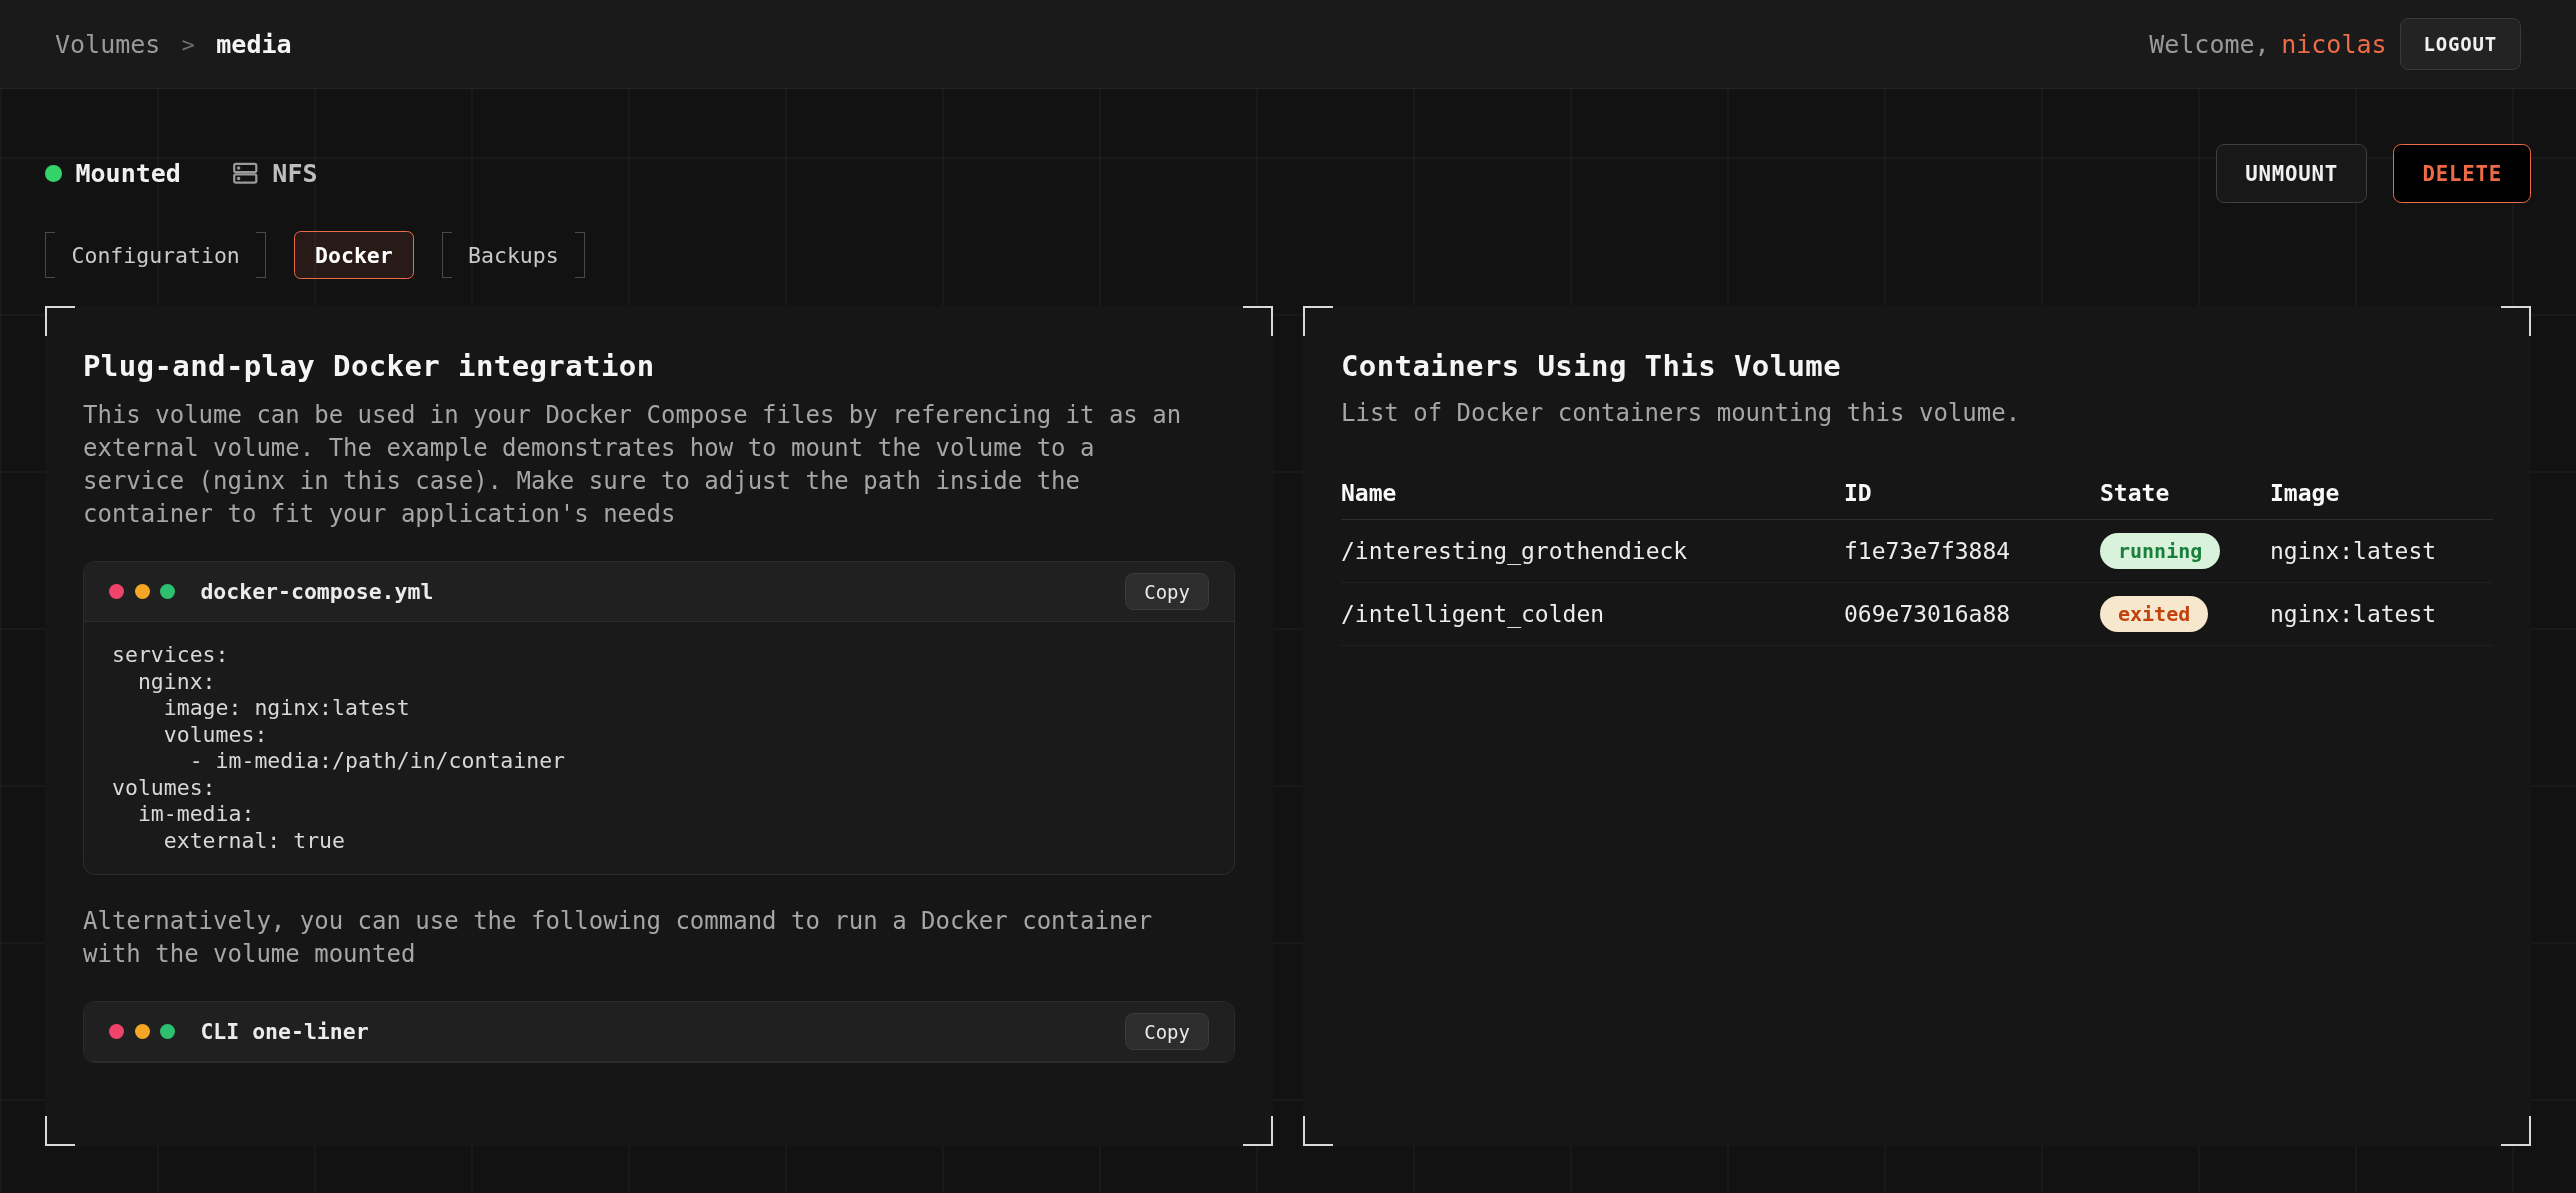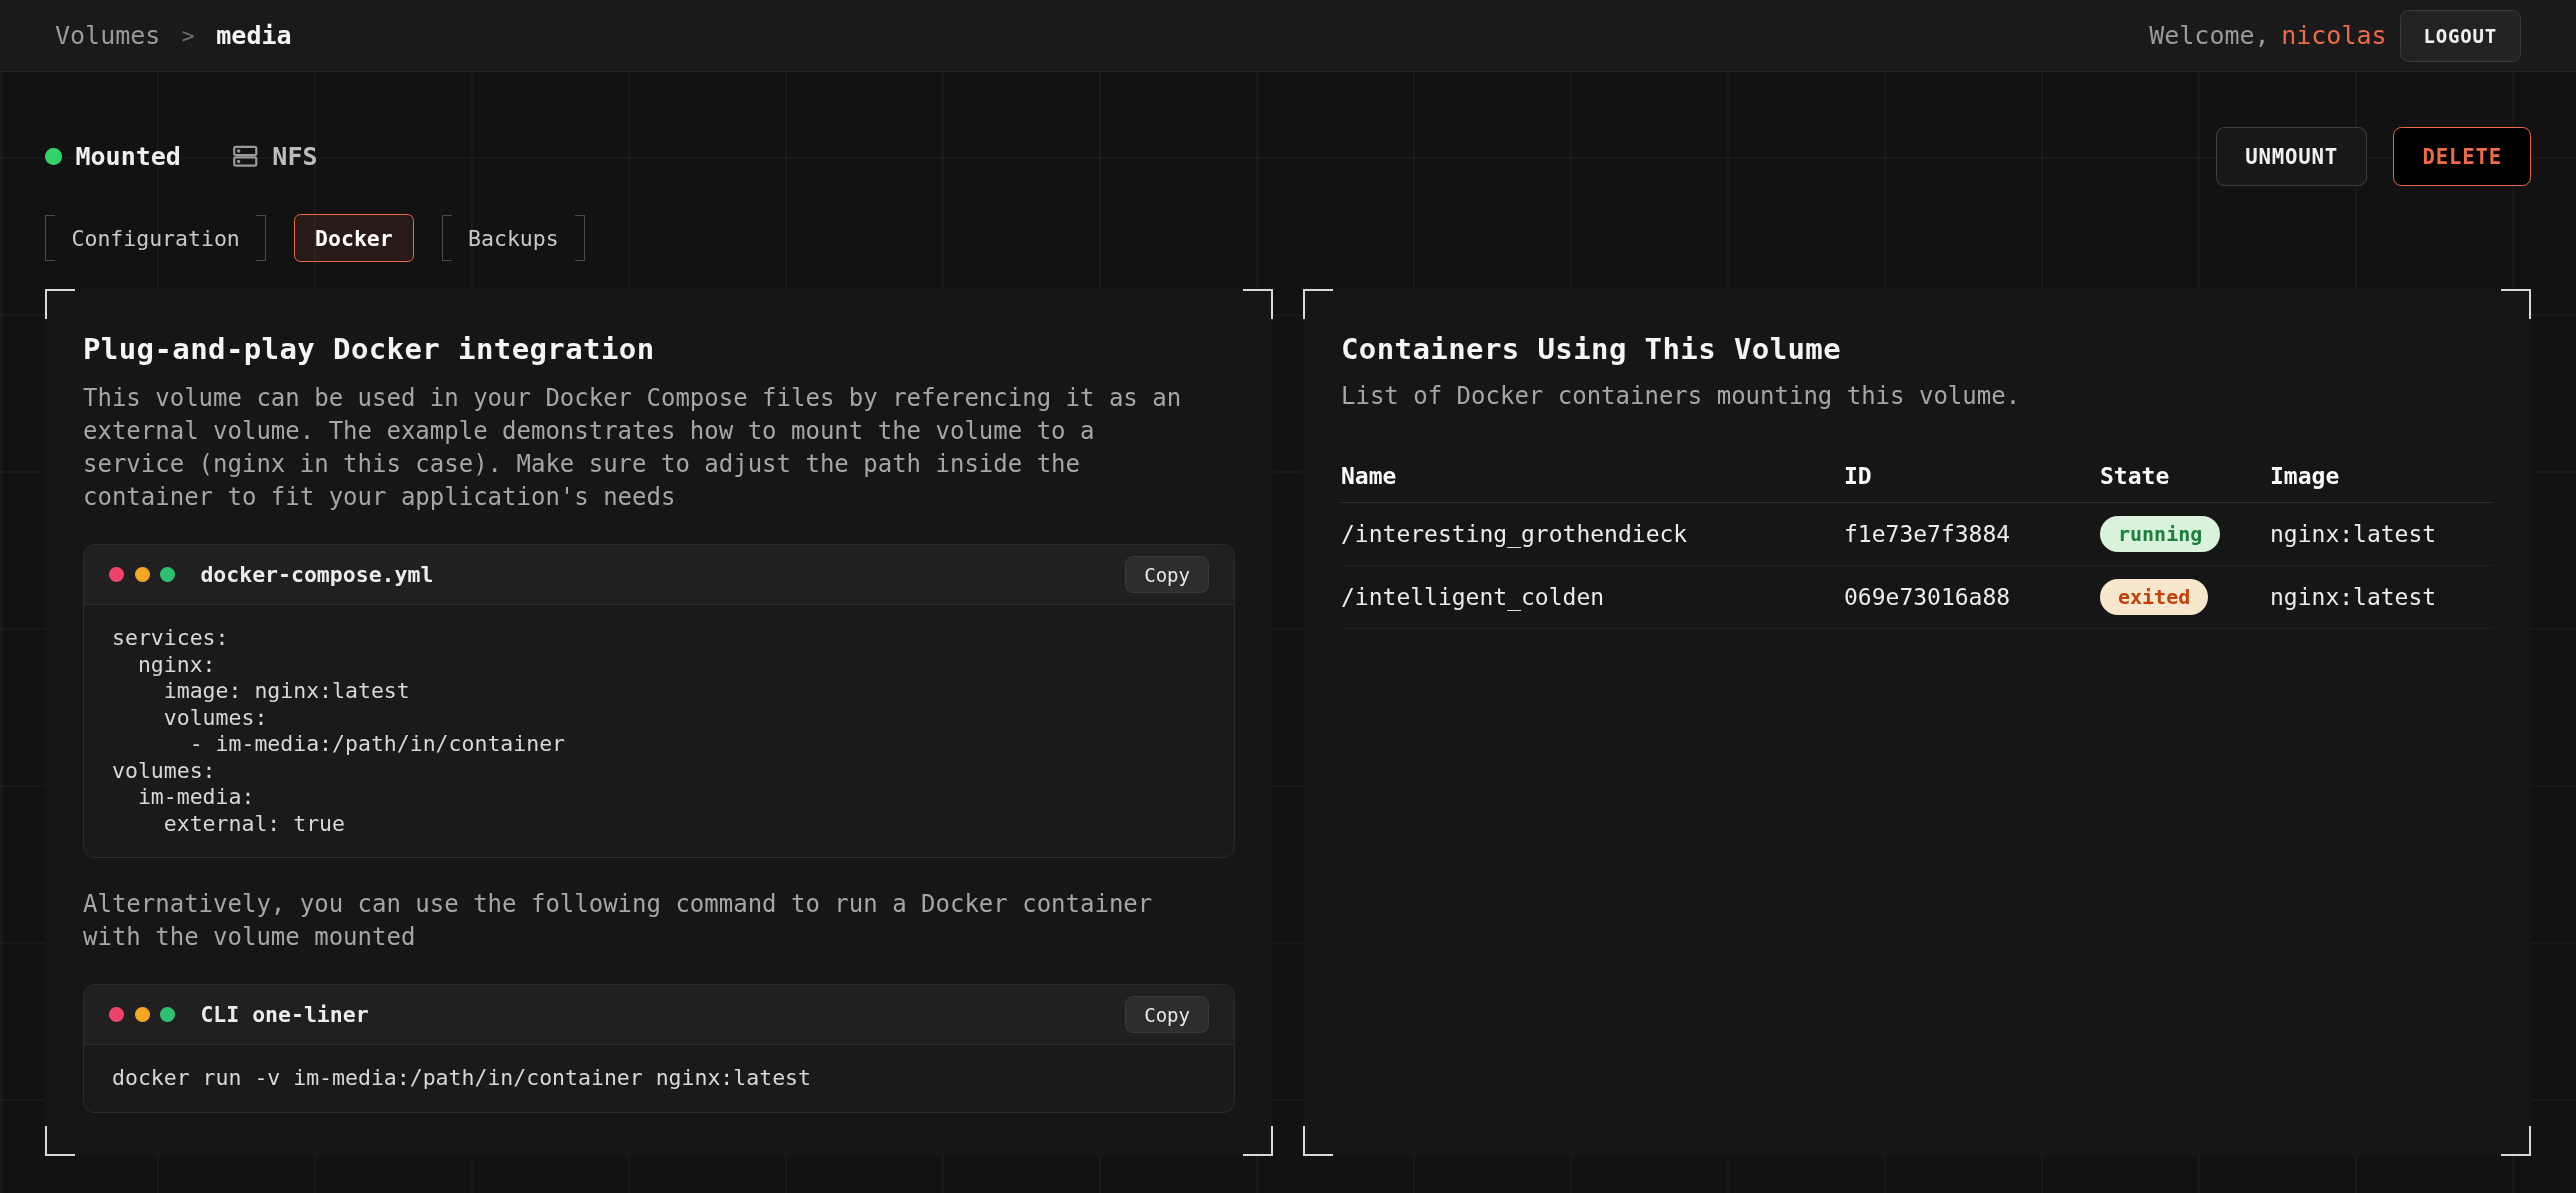--- a/index.html
+++ b/index.html
@@ -8,21 +8,21 @@
     font-family:"DejaVu Sans Mono","Liberation Mono",monospace;
     background-color:#121212;
     background-image:
       linear-gradient(rgba(255,255,255,0.030) 1.7px, transparent 1.7px),
       linear-gradient(90deg, rgba(255,255,255,0.030) 1.7px, transparent 1.7px);
     background-size:157px 157px;
     color:#e7e7e7;
   }
 
   
-  .header{height:72px;display:flex;align-items:center;justify-content:space-between;
+  .header{height:89px;display:flex;align-items:center;justify-content:space-between;
     padding:0 55px;background:#1a1a1a;border-bottom:1.7px solid #242424;}
   .breadcrumb{display:flex;align-items:center;gap:21.5px;font-size:25px;}
   .crumb-parent{color:#9a9a9a;cursor:pointer;}
   .crumb-sep{color:#6f6f6f;font-size:21.5px;}
   .crumb-current{color:#f5f5f5;font-weight:bold;}
   .header-right{display:flex;align-items:center;gap:13px;}
   .welcome-wrap{display:flex;gap:11.6px;font-size:25px;}
   .welcome{color:#9a9a9a;}
   .username{color:var(--accent-orange,#ee6b47);}
   .logout-btn{font-family:inherit;background:#232323;border:1.7px solid #3a3a3a;color:#f0f0f0;
@@ -183,21 +183,20 @@
       <div class="code-block" style="margin-bottom:0;">
         <div class="code-header">
           <span class="window-dots">
             <span class="wdot wdot-red"></span>
             <span class="wdot wdot-yellow"></span>
             <span class="wdot wdot-green"></span>
           </span>
           <span class="code-filename">CLI one-liner</span>
           <button class="copy-btn">Copy</button>
         </div>
-        <div class="code-content">docker run -v im-media:/path/in/container nginx:latest</div>
       </div>
     </div>
 
     <div class="panel">
       <span class="corner c-tl"></span>
       <span class="corner c-tr"></span>
       <span class="corner c-bl"></span>
       <span class="corner c-br"></span>
 
       <div class="panel-title">Containers Using This Volume</div>

